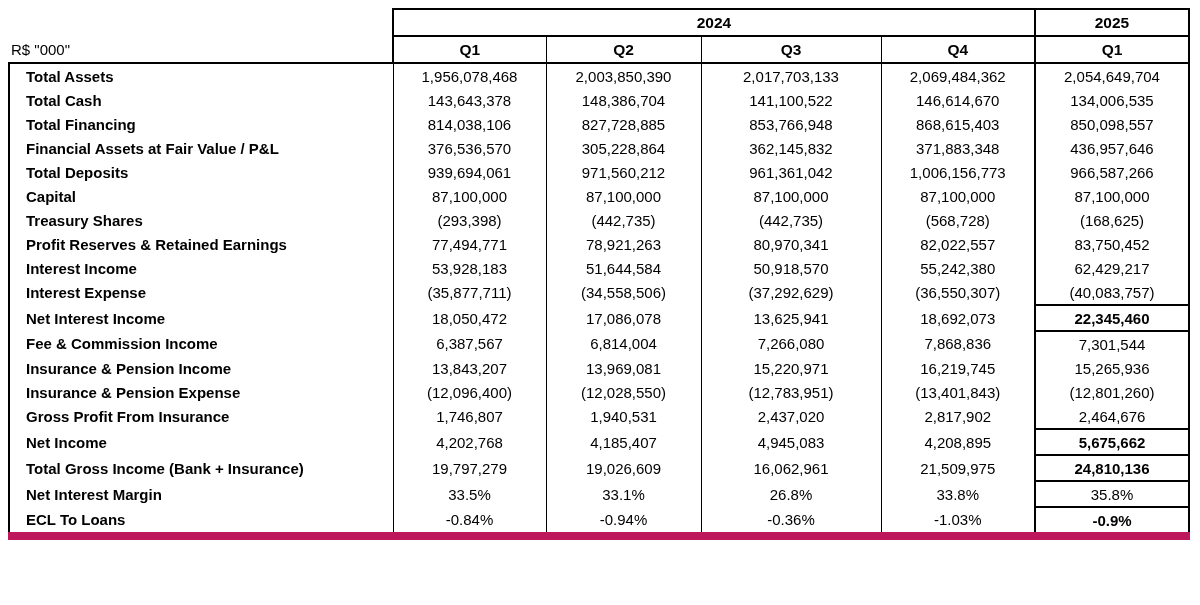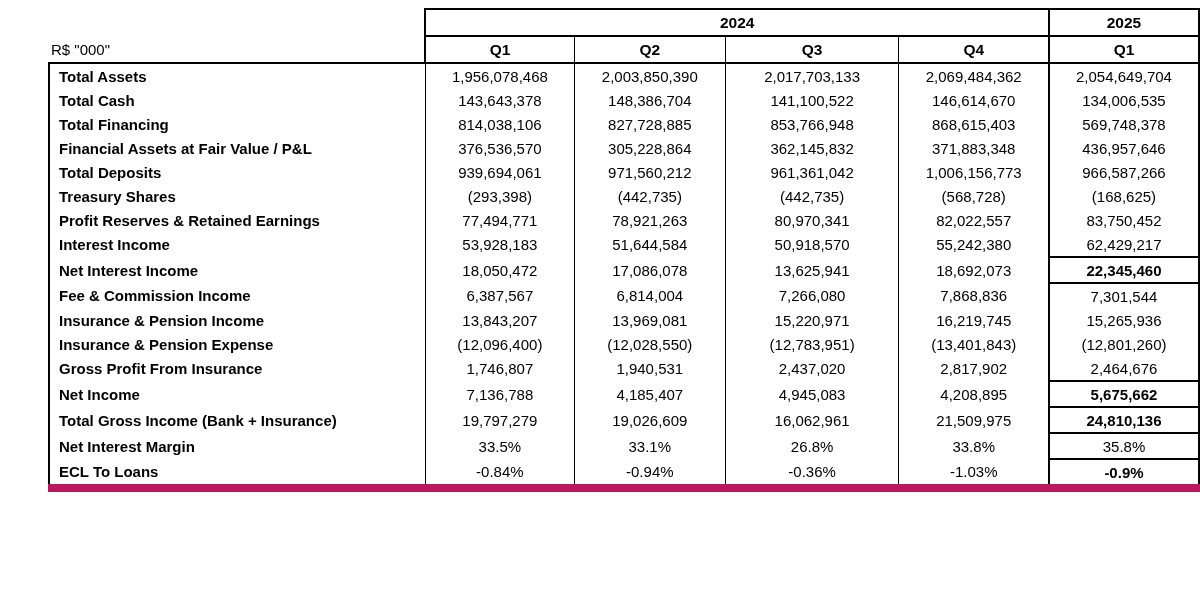--- a/index.html
+++ b/index.html
@@ -4,21 +4,21 @@
 <style>
   html, body { margin: 0; padding: 0; }
   body {
     width: 1200px;
     height: 605px;
     background: #ffffff;
     font-family: "Liberation Sans", sans-serif;
     color: #000;
     position: relative;
   }
-  .sheet { position: absolute; top: 8px; left: 8px; margin-left: 40px; }
+  .sheet { position: absolute; top: 8px; left: 8px; }
   table {
     border-collapse: collapse;
     table-layout: fixed;
     font-size: 15px;
     color: #000;
   }
   td {
     height: 24px;
     padding: 0 4px;
     white-space: nowrap;
@@ -47,21 +47,21 @@
   .unit {
     text-align: left;
     border-bottom: 2px solid #000;
     padding-left: 2px;
   }
   tbody .label {
     font-weight: 700;
     text-align: left;
     border-left: 2px solid #000;
     border-right: 1px solid #000;
-    padding-left: 9px;
+    padding-left: 16px;
   }
   tbody .val { border-left: 1px solid #000; }
   tbody .c25 { border-left: 2px solid #000; border-right: 2px solid #000; }
   tbody tr:last-child td { border-bottom: 8px solid #be185d; }
   tbody .hl {
     border: 2px solid #000;
     font-weight: 700;
   }
 </style>
 </head>
@@ -108,39 +108,47 @@
           <td class="val">141,100,522</td>
           <td class="val">146,614,670</td>
           <td class="val c25">134,006,535</td>
         </tr>
         <tr>
           <td class="label">Total Financing</td>
           <td class="val">814,038,106</td>
           <td class="val">827,728,885</td>
           <td class="val">853,766,948</td>
           <td class="val">868,615,403</td>
-          <td class="val c25">569,748,378</td>
+          <td class="val c25">850,098,557</td>
         </tr>
         <tr>
           <td class="label">Financial Assets at Fair Value / P&amp;L</td>
           <td class="val">376,536,570</td>
           <td class="val">305,228,864</td>
           <td class="val">362,145,832</td>
           <td class="val">371,883,348</td>
           <td class="val c25">436,957,646</td>
         </tr>
         <tr>
           <td class="label">Total Deposits</td>
           <td class="val">939,694,061</td>
           <td class="val">971,560,212</td>
           <td class="val">961,361,042</td>
           <td class="val">1,006,156,773</td>
           <td class="val c25">966,587,266</td>
         </tr>
         <tr>
+          <td class="label">Capital</td>
+          <td class="val">87,100,000</td>
+          <td class="val">87,100,000</td>
+          <td class="val">87,100,000</td>
+          <td class="val">87,100,000</td>
+          <td class="val c25">87,100,000</td>
+        </tr>
+        <tr>
           <td class="label">Treasury Shares</td>
           <td class="val">(293,398)</td>
           <td class="val">(442,735)</td>
           <td class="val">(442,735)</td>
           <td class="val">(568,728)</td>
           <td class="val c25">(168,625)</td>
         </tr>
         <tr>
           <td class="label">Profit Reserves &amp; Retained Earnings</td>
           <td class="val">77,494,771</td>
@@ -151,20 +159,28 @@
         </tr>
         <tr>
           <td class="label">Interest Income</td>
           <td class="val">53,928,183</td>
           <td class="val">51,644,584</td>
           <td class="val">50,918,570</td>
           <td class="val">55,242,380</td>
           <td class="val c25">62,429,217</td>
         </tr>
         <tr>
+          <td class="label">Interest Expense</td>
+          <td class="val">(35,877,711)</td>
+          <td class="val">(34,558,506)</td>
+          <td class="val">(37,292,629)</td>
+          <td class="val">(36,550,307)</td>
+          <td class="val c25">(40,083,757)</td>
+        </tr>
+        <tr>
           <td class="label">Net Interest Income</td>
           <td class="val">18,050,472</td>
           <td class="val">17,086,078</td>
           <td class="val">13,625,941</td>
           <td class="val">18,692,073</td>
           <td class="val c25 hl">22,345,460</td>
         </tr>
         <tr>
           <td class="label">Fee &amp; Commission Income</td>
           <td class="val">6,387,567</td>
@@ -192,21 +208,21 @@
         <tr>
           <td class="label">Gross Profit From Insurance</td>
           <td class="val">1,746,807</td>
           <td class="val">1,940,531</td>
           <td class="val">2,437,020</td>
           <td class="val">2,817,902</td>
           <td class="val c25">2,464,676</td>
         </tr>
         <tr>
           <td class="label">Net Income</td>
-          <td class="val">7,136,788</td>
+          <td class="val">4,202,768</td>
           <td class="val">4,185,407</td>
           <td class="val">4,945,083</td>
           <td class="val">4,208,895</td>
           <td class="val c25 hl">5,675,662</td>
         </tr>
         <tr>
           <td class="label">Total Gross Income (Bank + Insurance)</td>
           <td class="val">19,797,279</td>
           <td class="val">19,026,609</td>
           <td class="val">16,062,961</td>

